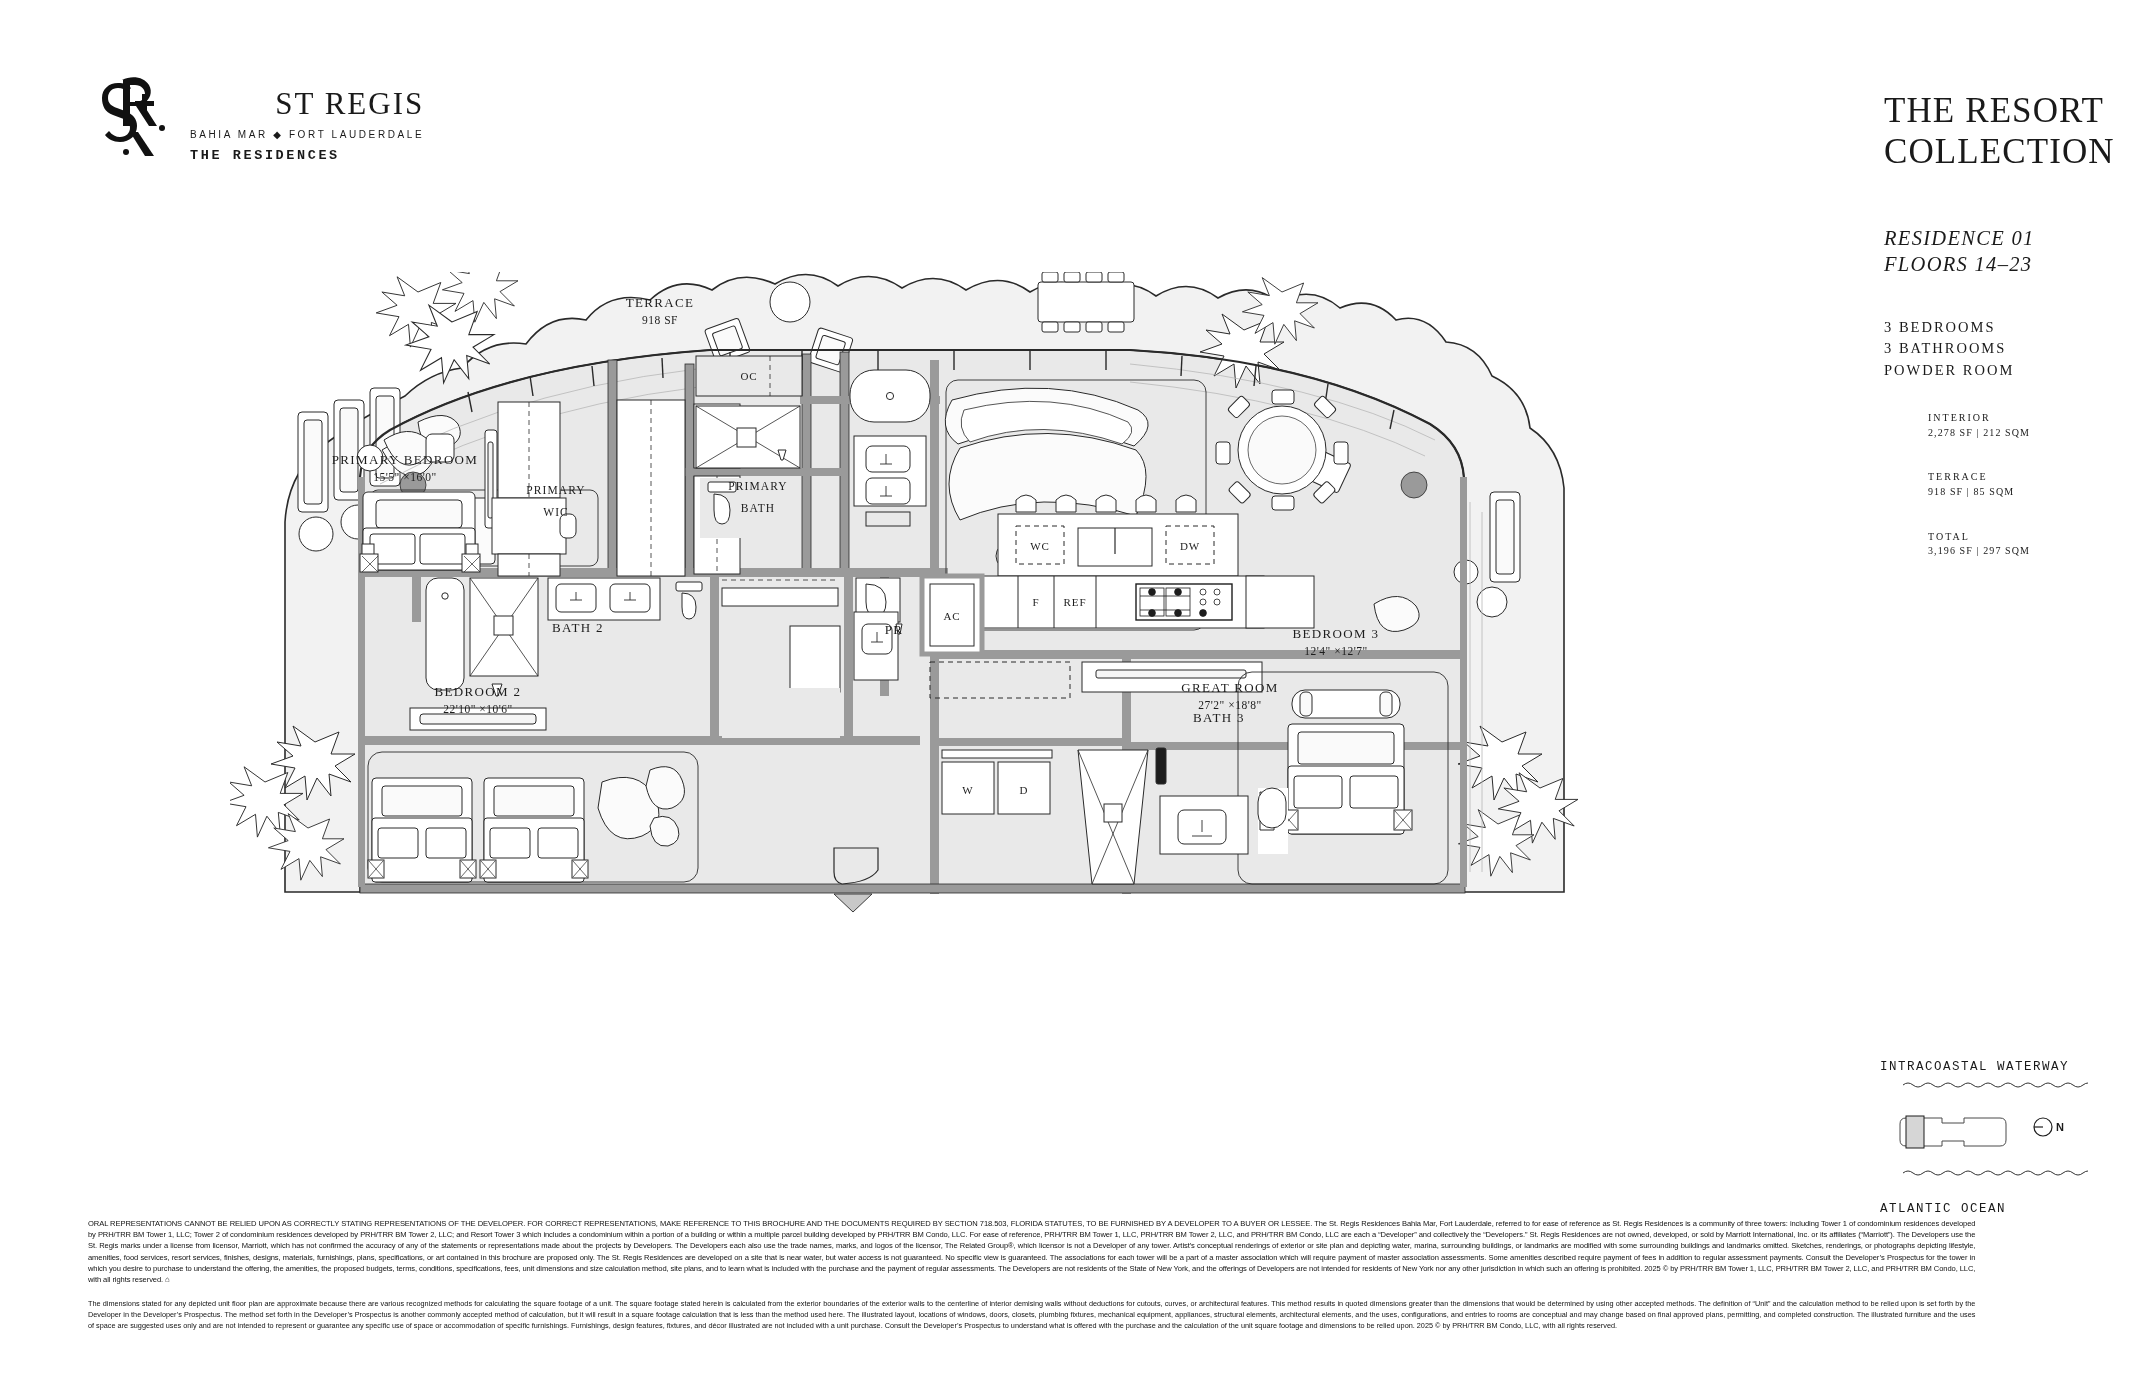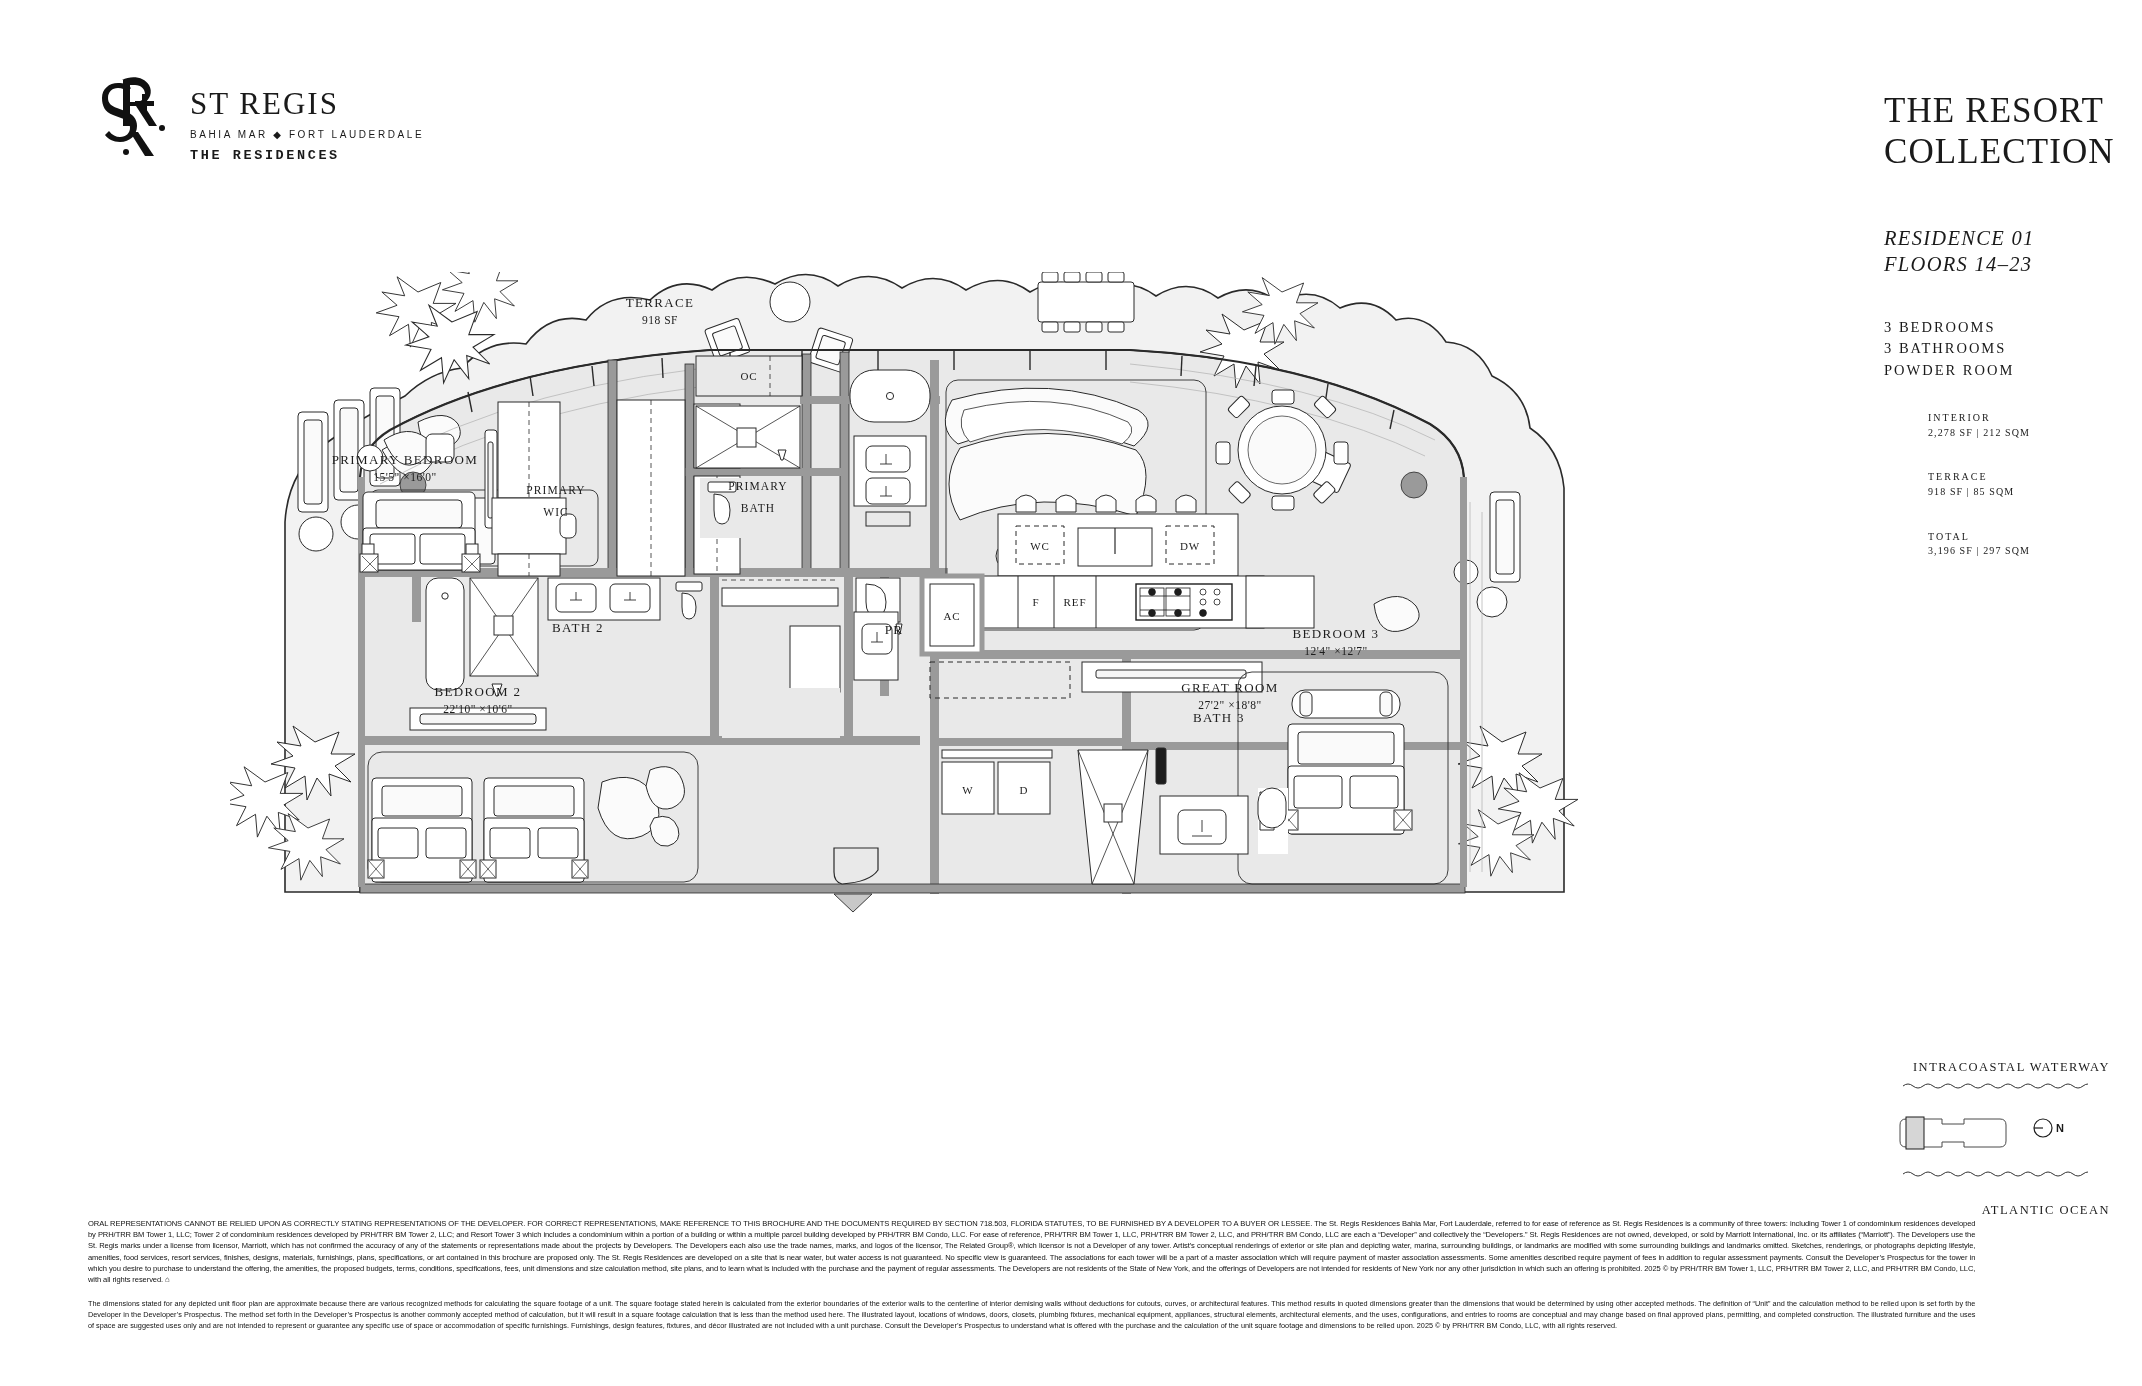--- a/index.html
+++ b/index.html
@@ -2,36 +2,36 @@
 <html><head>
 <meta charset="utf-8">
 <style>
   html,body{margin:0;padding:0;background:#ffffff;}
   body{width:2142px;height:1386px;position:relative;font-family:"Liberation Serif",serif;color:#1a1a1a;overflow:hidden;}
 
   
   #logo-block{position:absolute;left:92px;top:72px;display:flex;align-items:flex-start;gap:22px;}
   #logo-mark{width:76px;height:86px;flex:0 0 auto;}
   #logo-words{padding-top:16px;}
-  .brand-main{font-family:"Liberation Serif",serif;font-size:31px;letter-spacing:2.0px;font-weight:400;line-height:1;}
+  .brand-main{font-family:"Liberation Serif",serif;font-size:31px;letter-spacing:2.0px;font-weight:400;line-height:1;text-align:right;}
   .brand-sub{font-family:"Liberation Sans",sans-serif;font-size:10px;letter-spacing:2.6px;margin-top:10px;font-weight:400;}
   .brand-sub2{font-family:Liberation Mono, monospace;font-size:13.5px;letter-spacing:2.6px;margin-top:8px;font-weight:700;}
 
   
   #info-panel{position:absolute;left:1884px;top:90px;width:220px;}
   .coll-title{font-size:35px;letter-spacing:1.1px;line-height:1.18;font-weight:400;}
   .res-line{font-size:20.5px;font-style:italic;letter-spacing:1.3px;line-height:1.28;margin-top:52px;}
   .spec-list{margin-top:40px;font-size:14.5px;letter-spacing:2.0px;line-height:1.47;}
   .spec-group{margin-top:30px;font-size:10px;letter-spacing:1.6px;line-height:1.47;margin-left:44px;}
   .spec-group .lbl{letter-spacing:2.0px;}
   .spec-group .val{letter-spacing:1.1px;}
 
   
   #siteplan{position:absolute;left:1880px;top:1060px;width:230px;}
-  .sp-label{font-size:12.5px;letter-spacing:1.5px;text-align:right;}
+  .sp-label{font-size:12.5px;letter-spacing:1.5px;text-align:left;font-family:Liberation Mono, monospace;}
   .sp-label.bottom{margin-top:24px;}
   .wavy{display:block;width:185px;height:10px;margin:6px auto;}
   #sp-mid{position:relative;height:62px;margin-top:10px;}
   #sp-tower{position:absolute;left:18px;top:8px;}
   #sp-compass{position:absolute;left:152px;top:16px;display:flex;align-items:center;gap:2px;}
   .n-letter{font-family:"Liberation Sans",sans-serif;font-size:11px;font-weight:700;}
 
   
   #floorplan{position:absolute;left:230px;top:272px;width:1620px;height:840px;}
   #floorplan svg{display:block;}

